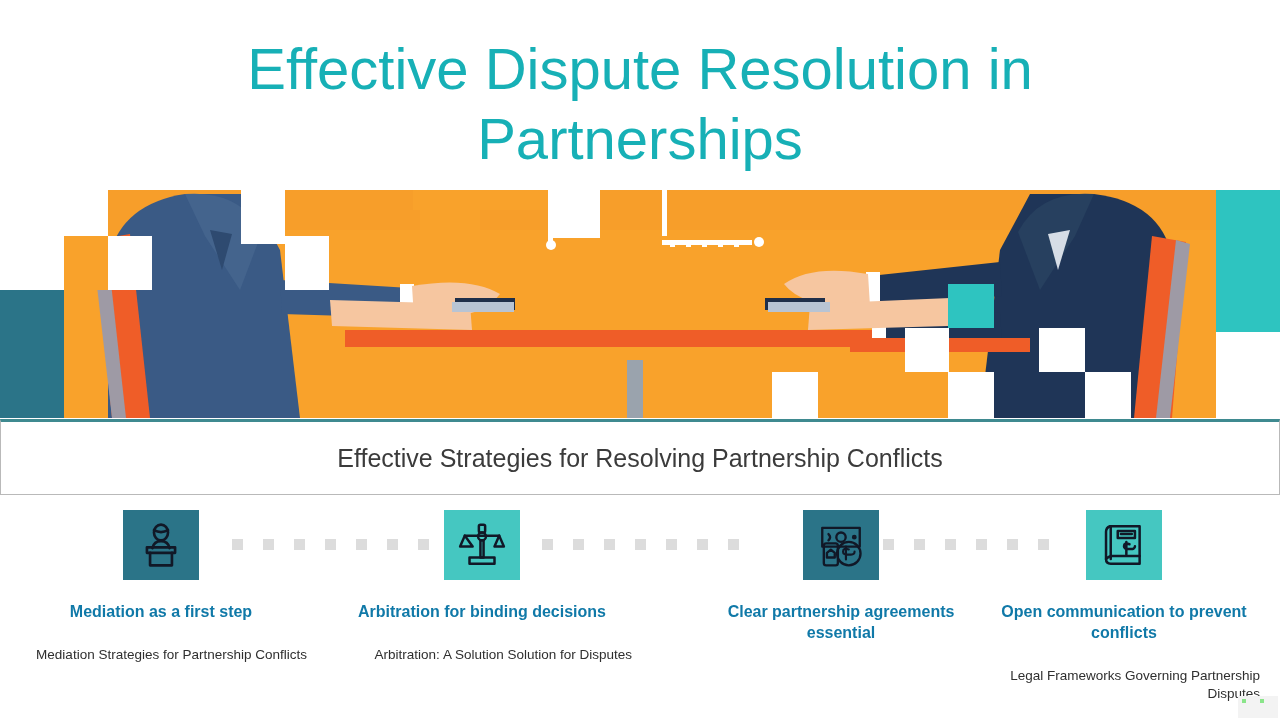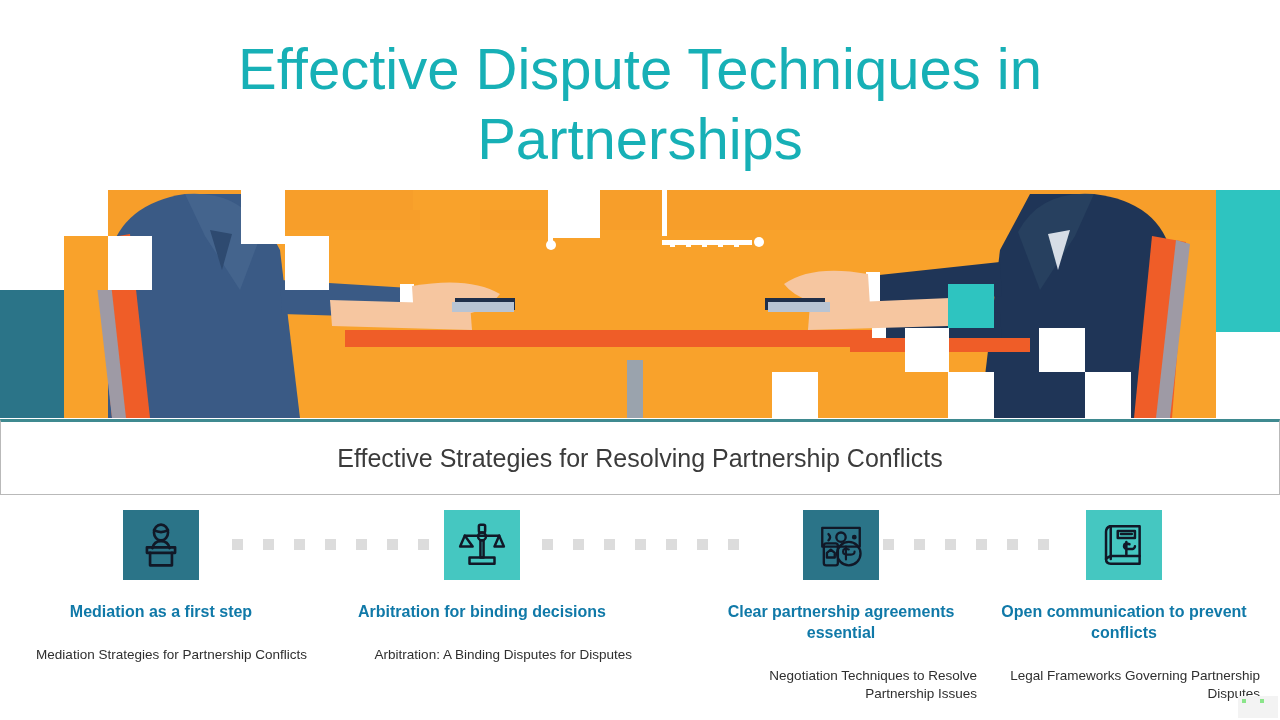--- a/index.html
+++ b/index.html
@@ -74,21 +74,21 @@
     background:#f3f3f3;
   }
   .corner-artifact i { position:absolute; width:4px; height:4px; background:#8ae58a; }
 </style>
 </head>
 <body>
 
 <div class="slide">
 
   <div class="title-wrap">
-    <div class="title">Effective Dispute Techniques in Partnerships</div>
+    <div class="title">Effective Dispute Resolution in Partnerships</div>
   </div>
 
   <div class="hero">
     <svg class="hero-img" viewBox="0 0 1280 228" preserveAspectRatio="none">
 
       <rect x="0" y="0" width="1280" height="228" fill="#f9a22b"></rect>
 
       <rect x="0" y="0" width="1280" height="50" fill="#f79e2a"></rect>
 
       <rect x="0" y="40" width="1280" height="118" fill="#f9a22b"></rect>
@@ -221,38 +221,37 @@
           <rect x="28" y="6" width="8" height="10" rx="2"></rect>
           <circle cx="32" cy="21" r="5"></circle>
           <rect x="30" y="26" width="4" height="22"></rect>
           <path d="M10 20 L54 20"></path>
           <path d="M10 20 L4 34 L20 34 Z"></path>
           <path d="M54 20 L48 34 L60 34 Z"></path>
           <rect x="16" y="48" width="32" height="8"></rect>
         </svg>
       </div>
       <div class="step-title">Arbitration for binding decisions</div>
-      <div class="step-desc">Arbitration: A Binding Disputes for Disputes</div>
+      <div class="step-desc">Arbitration: A Solution Solution for Disputes</div>
     </div>
 
     <div class="col c2" style="left:681px;">
       <div class="icon-box" style="background:#2b7488;">
         <svg width="50" height="50" viewBox="0 0 64 64" fill="none" stroke="#111827" stroke-width="3" stroke-linejoin="round" stroke-linecap="round">
           <rect x="8" y="10" width="48" height="24"></rect>
           <circle cx="32" cy="22" r="6"></circle>
           <circle cx="49" cy="22" r="1.6" fill="#111827"></circle>
           <path d="M16 18 q4 4 0 8"></path>
           <rect x="10" y="30" width="18" height="28" rx="3"></rect>
           <path d="M14 42 L19 38 L24 42 L24 48 L14 48 Z"></path>
           <circle cx="42" cy="43" r="15"></circle>
           <path d="M42 34 L42 52 M46 38 q-8 -3 -8 3 q0 5 8 4 q8 1 8 -4" transform="translate(-4,0) scale(0.92) translate(4,3)"></path>
         </svg>
       </div>
       <div class="step-title">Clear partnership agreements essential</div>
-      <div class="step-desc">Negotiation Techniques to Resolve Partnership Issues</div>
     </div>
 
     <div class="col c3" style="left:964px;">
       <div class="icon-box" style="background:#45c7c1;">
         <svg width="50" height="50" viewBox="0 0 64 64" fill="none" stroke="#111827" stroke-width="3.2" stroke-linejoin="round" stroke-linecap="round">
           <path d="M14 8 q-5 2 -5 7 L9 50 q0 6 6 6 L52 56 L52 8 Z"></path>
           <path d="M15 8 L15 50"></path>
           <path d="M9 50 q3 -4 8 -4 L52 46"></path>
           <rect x="24" y="14" width="22" height="9"></rect>
           <path d="M28 18 L42 18"></path>

